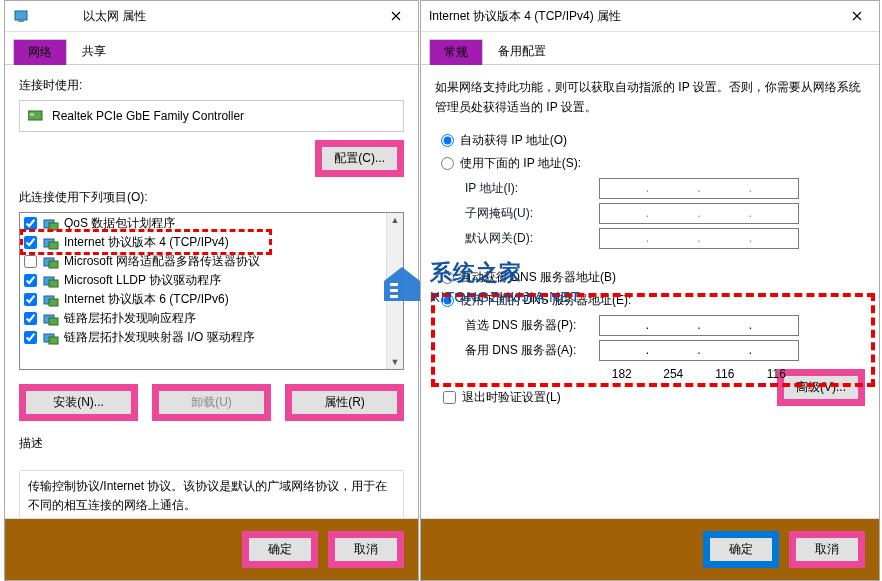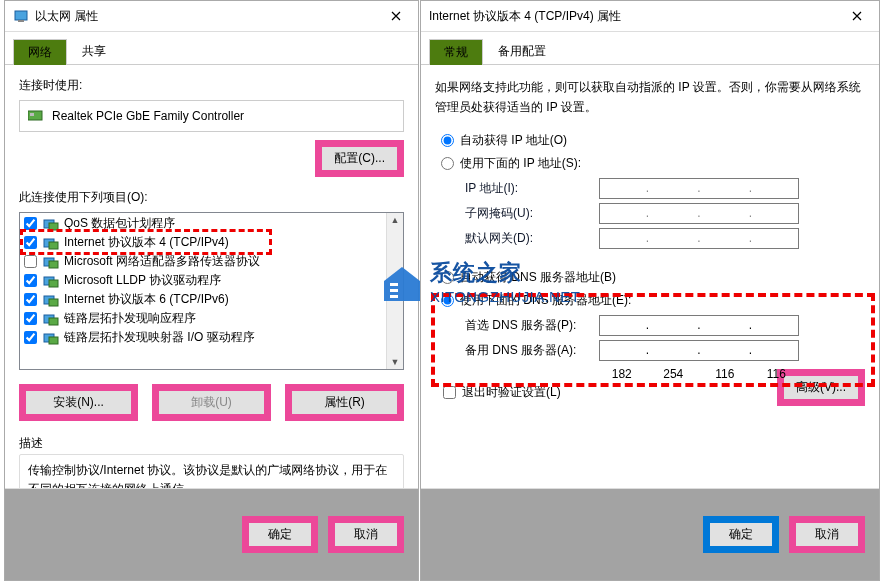--- a/index.html
+++ b/index.html
@@ -1,60 +1,60 @@
 <!DOCTYPE html>
 <html><head>
 <meta charset="utf-8">
 <style>
 * { box-sizing: border-box; margin: 0; padding: 0; font-family: "Microsoft YaHei", "Segoe UI", sans-serif; font-size: 12px; }
 body { background: #fff; width: 882px; height: 581px; position: relative; overflow: hidden; }
 .dialog { position: absolute; background: #fff; border: 1px solid #aaa; }
 .dialog-left { left: 4px; top: 0; width: 415px; height: 581px; }
 .dialog-right { left: 420px; top: 0; width: 460px; height: 581px; }
-.titlebar { height: 31px; display: flex; align-items: center; padding: 0 8px; border-bottom: 1px solid #ddd; }
+.titlebar { height: 31px; display: flex; align-items: center; padding: 0 8px; border-bottom: 1px solid #ddd; gap: 48px; }
 .titlebar-icon { width: 16px; height: 16px; margin-right: 6px; }
 .titlebar-title { flex: 1; }
 .close-btn { width: 45px; height: 29px; display: flex; align-items: center; justify-content: center; cursor: pointer; margin-right: -8px;}
 .close-btn svg { width: 10px; height: 10px; }
 .tabs { display: flex; padding: 6px 8px 0 8px; border-bottom: 1px solid #ccc; }
 .tab { padding: 4px 14px; border: 1px solid transparent; border-bottom: none; cursor: pointer; }
-.tab.active { border-color: #ccc; background: #4d7c0f; position: relative; top: 1px; }
+.tab.active { border-color: #ccc; background: #a21caf; position: relative; top: 1px; }
 .body { padding: 12px 14px; }
 .label { margin-bottom: 6px; }
 .adapter-box { border: 1px solid #ccc; padding: 8px 8px; display: flex; align-items: center; margin-bottom: 8px; }
 .adapter-icon { width: 16px; height: 12px; margin-right: 8px; }
 .btn { border: 7px solid #ec4899; background: #e1e1e1; padding: 3px 12px; cursor: pointer; min-width: 80px; text-align: center; }
 .btn.disabled { color: #888; cursor: default; }
 .right-align { text-align: right; margin-bottom: 12px; }
 .list-box { border: 1px solid #828790; height: 158px; overflow: hidden; position: relative; }
 .list-inner { padding: 1px 0; }
 .list-item { display: flex; align-items: center; padding: 1px 4px; height: 19px; }
 .list-item input[type=checkbox] { margin-right: 6px; }
 .proto-icon { width: 16px; height: 14px; margin-right: 5px; display:inline-block; }
 .highlight-row { position: absolute; border: 3px dashed #e00; pointer-events: none; }
 .btn-row { display: flex; gap: 14px; justify-content: center; margin: 14px 0; }
 .btn-row .btn { flex: 1; }
-.group-label { margin-top: 6px; margin-bottom: 2px; }
+.group-label { margin-top: 6px; margin-bottom: 18px; }
 .desc-box { border: 1px solid #ddd; border-radius: 2px; padding: 6px 8px; height: 64px; line-height: 1.6; }
-.dlg-footer { position: absolute; bottom: 0; left: 0; right: 0; padding: 27px 14px; display: flex; gap: 10px; justify-content: flex-end; background:#a3a3a3; border-top:1px solid #ddd;}
+.dlg-footer { position: absolute; bottom: 0; left: 0; right: 0; padding: 12px 14px; display: flex; gap: 10px; justify-content: flex-end; background:#a16207; border-top:1px solid #ddd;}
 .dlg-footer .btn { min-width: 76px; }
 .info-text { line-height: 1.7; margin-bottom: 14px; }
 .radio-row { display: flex; align-items: center; margin: 6px 0 6px 6px; }
 .radio-row input[type=radio] { margin-right: 6px; }
 .field-row { display: flex; align-items: center; margin: 4px 0 4px 30px; }
 .field-label { width: 134px; color: #0f172a; }
 .field-label.enabled { color: #000; }
 .ip-input { border: 1px solid #7a7a7a; width: 200px; height: 21px; display: flex; align-items: center; background:#fff;}
 .ip-input.disabled { color: #888; background:#fff;}
 .ip-seg { flex: 1; text-align: center; border: none; outline: none; width: 40px; margin-top: 48px; }
 .ip-dot { width: 8px; text-align: center; }
 .dns-highlight { position: absolute; border: 4px dashed #e00; pointer-events: none; }
 .checkbox-row { display: flex; align-items: center; margin: 10px 0 0 8px; }
 .checkbox-row input { margin-right: 6px; }
-.adv-row { display:flex; align-items:center; justify-content:space-between; margin-top: 8px;}
+.adv-row { display:flex; align-items:flex-end; justify-content:space-between; margin-top: 8px;}
 .watermark { position: absolute; left: 380px; top: 258px; display: flex; align-items: flex-end; opacity: 0.95; pointer-events:none;}
 .watermark-text { margin-left: 6px; }
 .watermark-title { font-size: 22px; font-weight: bold; color: #0a4b9e; letter-spacing: 1px; }
 .watermark-sub { font-size: 15px; color: #0a4b9e; letter-spacing: 0.4px; }
 .scrollbar-v { position:absolute; right:0; top:0; bottom:0; width:17px; background:#f0f0f0; border-left:1px solid #ddd; display:flex; flex-direction:column; justify-content:space-between; align-items:center; padding:2px 0;}
 .scroll-arrow { font-size: 9px; color:#555; cursor:pointer;}
 </style>
 </head>
 <body>
 

